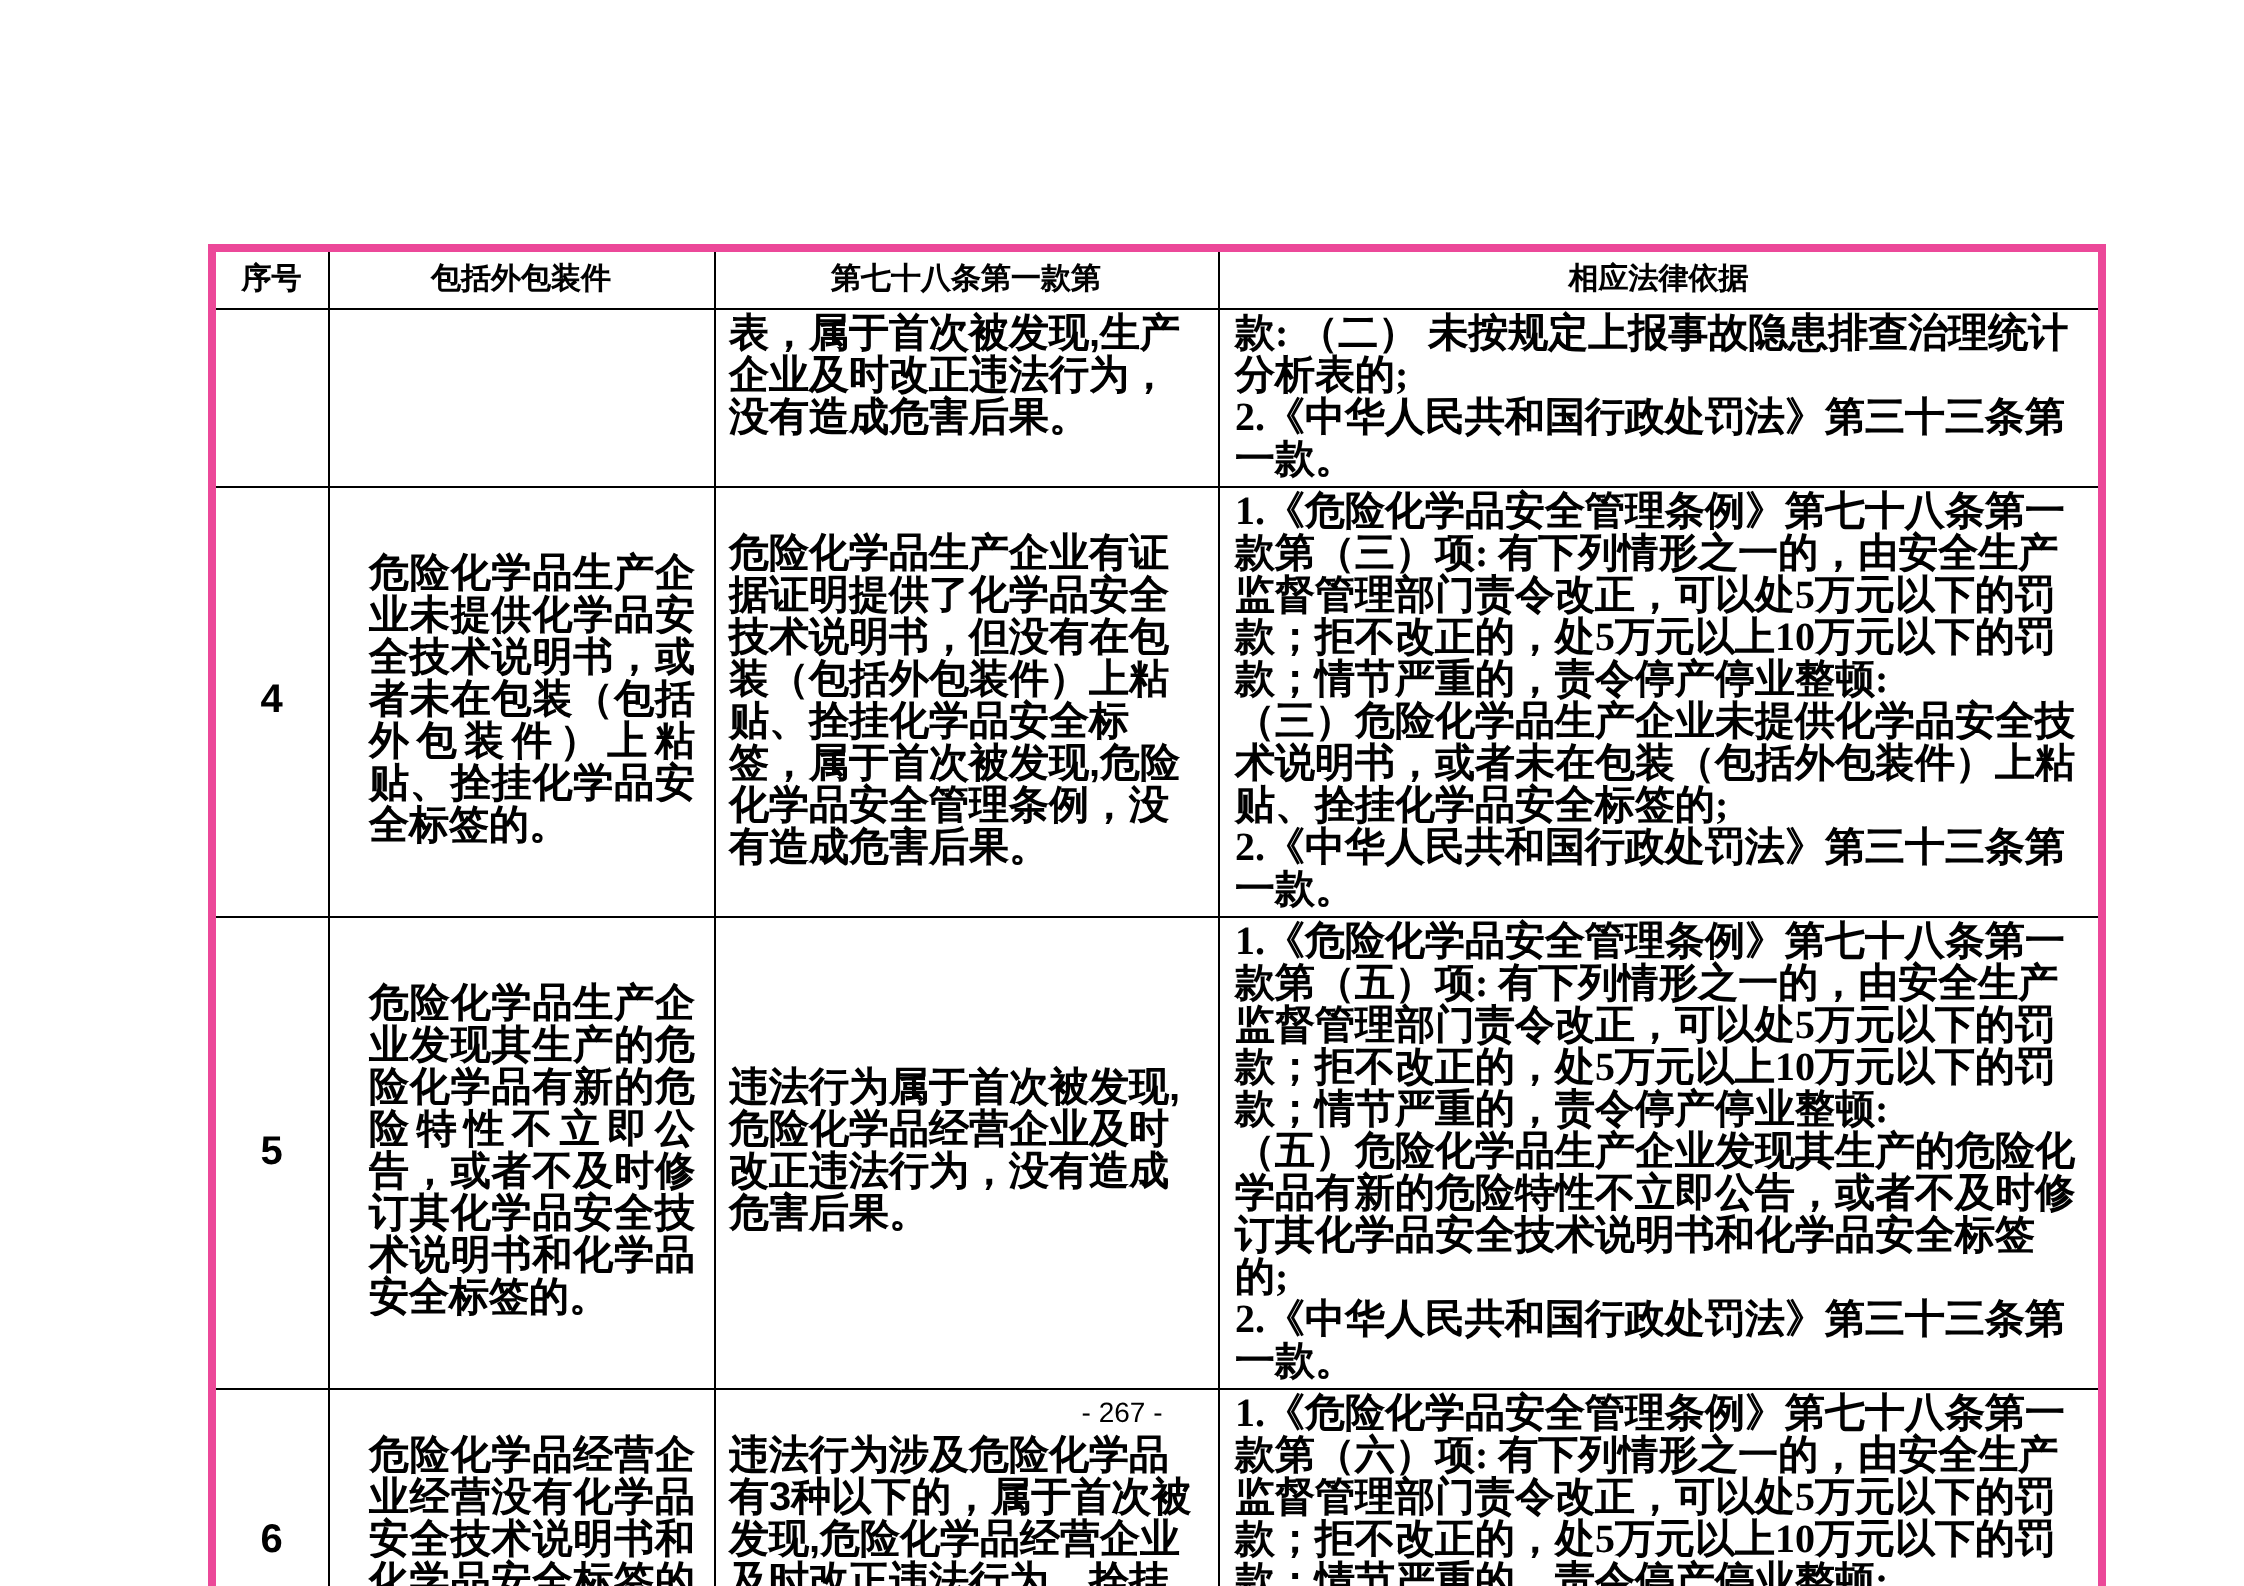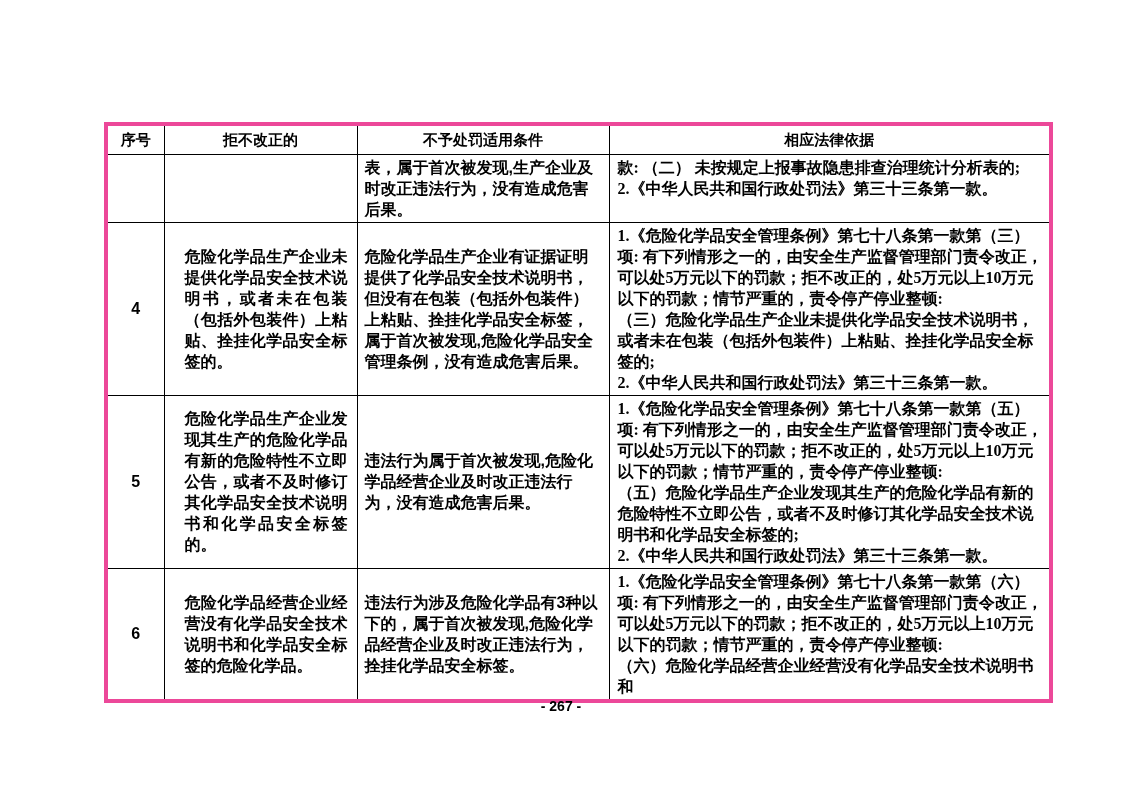--- a/index.html
+++ b/index.html
@@ -23,21 +23,21 @@
     width: 945px;
     border-collapse: collapse;
     table-layout: fixed;
     border: 4px solid #ec4899;
   }
   table.law-table th,
   table.law-table td {
     border: 1.5px solid #000;
     vertical-align: middle;
     font-weight: bold;
-    font-size: 16px;
+    font-size: 20px;
     line-height: 21px;
     overflow: hidden;
     box-sizing: border-box;
   }
   table.law-table th {
     height: 30px;
     text-align: center;
     padding: 2px 2px;
     font-size: 15px;
   }
@@ -66,41 +66,41 @@
   tr.r-4 { height: 170px; }
   tr.r-5 { height: 172px; }
   tr.r-6 { height: 103px; }
   .footer {
     position: absolute;
     left: 0;
     right: 0;
     top: 698px;
     text-align: center;
     font-size: 14px;
-    font-weight: bold;
+    font-weight: normal;
     color: #000;
   }
 </style>
 </head>
 <body>
 
 <div class="page">
 
   <table class="law-table">
     <colgroup>
       <col style="width:58px">
       <col style="width:193px">
       <col style="width:252px">
       <col style="width:442px">
     </colgroup>
     <thead>
       <tr>
         <th>序号</th>
-        <th>拒不改正的</th>
-        <th>不予处罚适用条件</th>
+        <th>包括外包装件</th>
+        <th>第七十八条第一款第</th>
         <th>相应法律依据</th>
       </tr>
     </thead>
     <tbody>
       <tr class="r-part">
         <td class="c-num"></td>
         <td class="c-behavior"></td>
         <td class="c-cond">表，属于首次被发现,生产企业及时改正违法行为，没有造成危害后果。</td>
         <td class="c-legal">款: （二） 未按规定上报事故隐患排查治理统计分析表的;
 2.《中华人民共和国行政处罚法》第三十三条第一款。</td>

